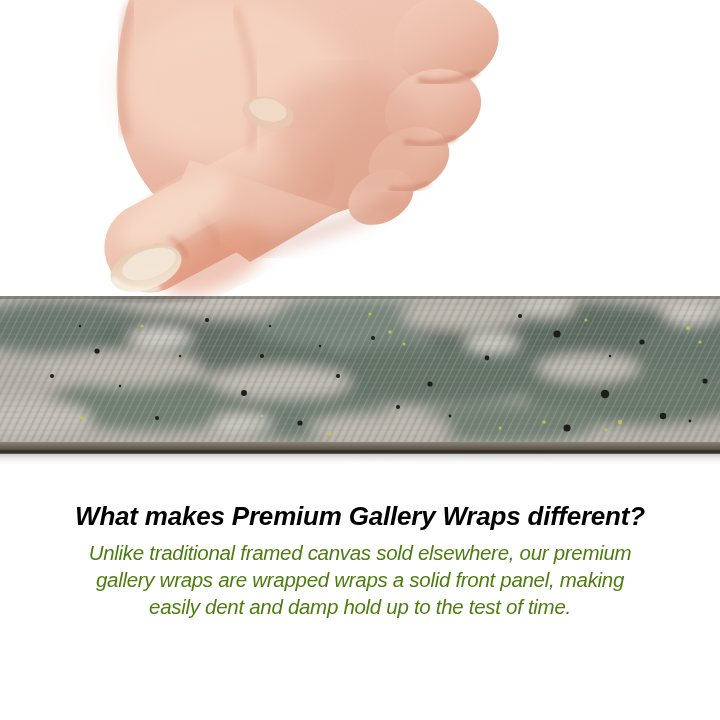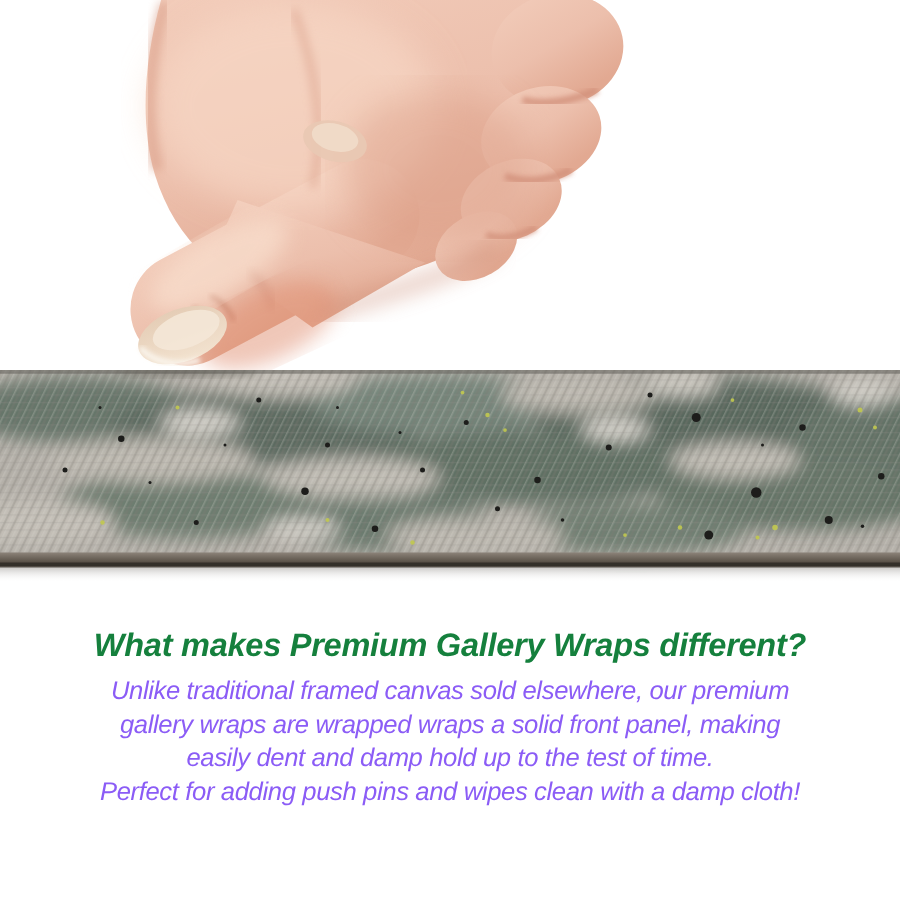--- a/index.html
+++ b/index.html
@@ -10,25 +10,25 @@
   }
   .hero-art{position:absolute;top:0;left:0;}
   .canvas-strip{position:absolute;left:0;top:296px;}
   .caption{
     position:absolute;top:501px;left:0;width:720px;
     text-align:center;color:#353535;font-style:italic;
   }
   .caption-heading{
     margin:0 0 7px 0;
     font-size:26px;font-weight:700;letter-spacing:-0.2px;
-    white-space:nowrap;color:#15803d;
+    white-space:nowrap;color:#000000;
   }
   .caption-line{
     font-size:20.5px;font-weight:500;line-height:27px;
-    letter-spacing:-0.3px;white-space:nowrap;color:#8b5cf6;
+    letter-spacing:-0.3px;white-space:nowrap;color:#4d7c0f;
   }
 </style>
 </head>
 <body>
 
 <div class="stage">
 
   <svg class="hero-art" width="720" height="310" viewBox="0 0 720 310" aria-hidden="true">
     <defs>
       <linearGradient id="skinG" x1="0" y1="0" x2="0.4" y2="1">
@@ -220,16 +220,15 @@
     <rect x="0" y="154" width="720" height="3" fill="#2f2b26" opacity="0.85"></rect>
 
     <rect x="0" y="157" width="720" height="13" fill="url(#shadG)"></rect>
   </svg>
 
   <div class="caption">
     <h2 class="caption-heading">What makes Premium Gallery Wraps different?</h2>
     <div class="caption-line">Unlike traditional framed canvas sold elsewhere, our premium</div>
     <div class="caption-line">gallery wraps are wrapped wraps a solid front panel, making</div>
     <div class="caption-line">easily dent and damp hold up to the test of time.</div>
-    <div class="caption-line">Perfect for adding push pins and wipes clean with a damp cloth!</div>
   </div>
 
 </div>
 
 </body></html>

